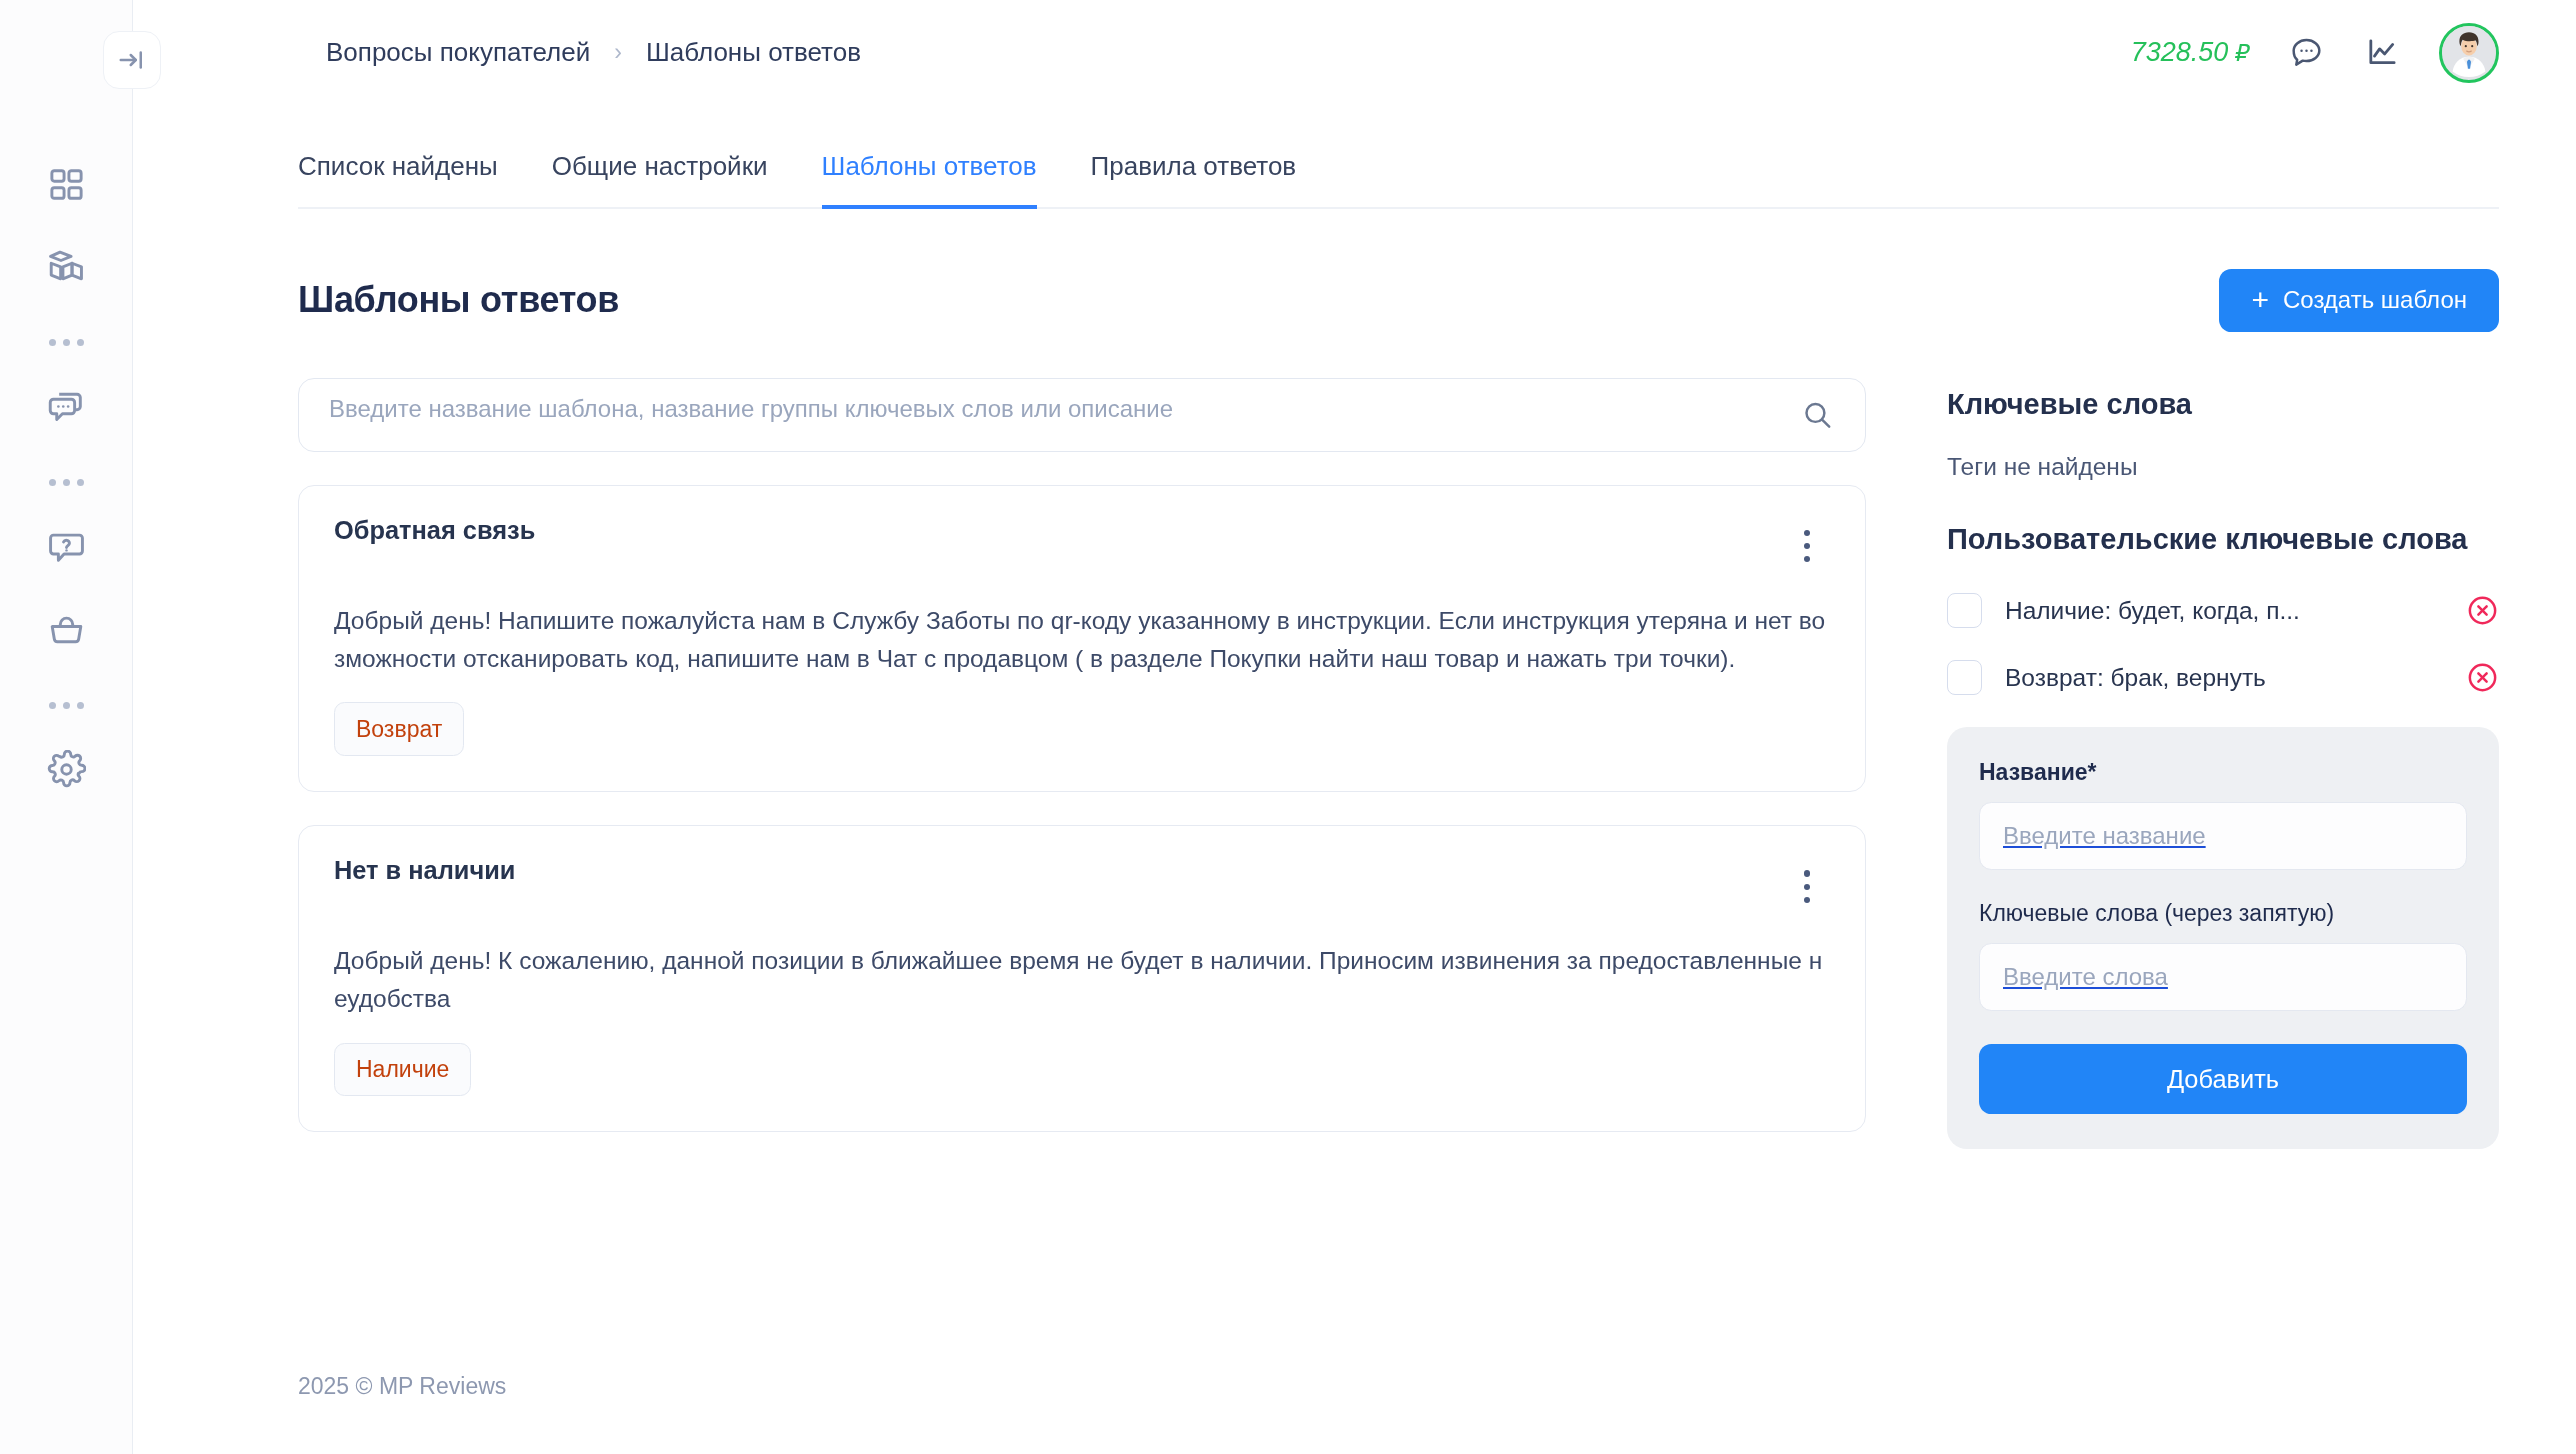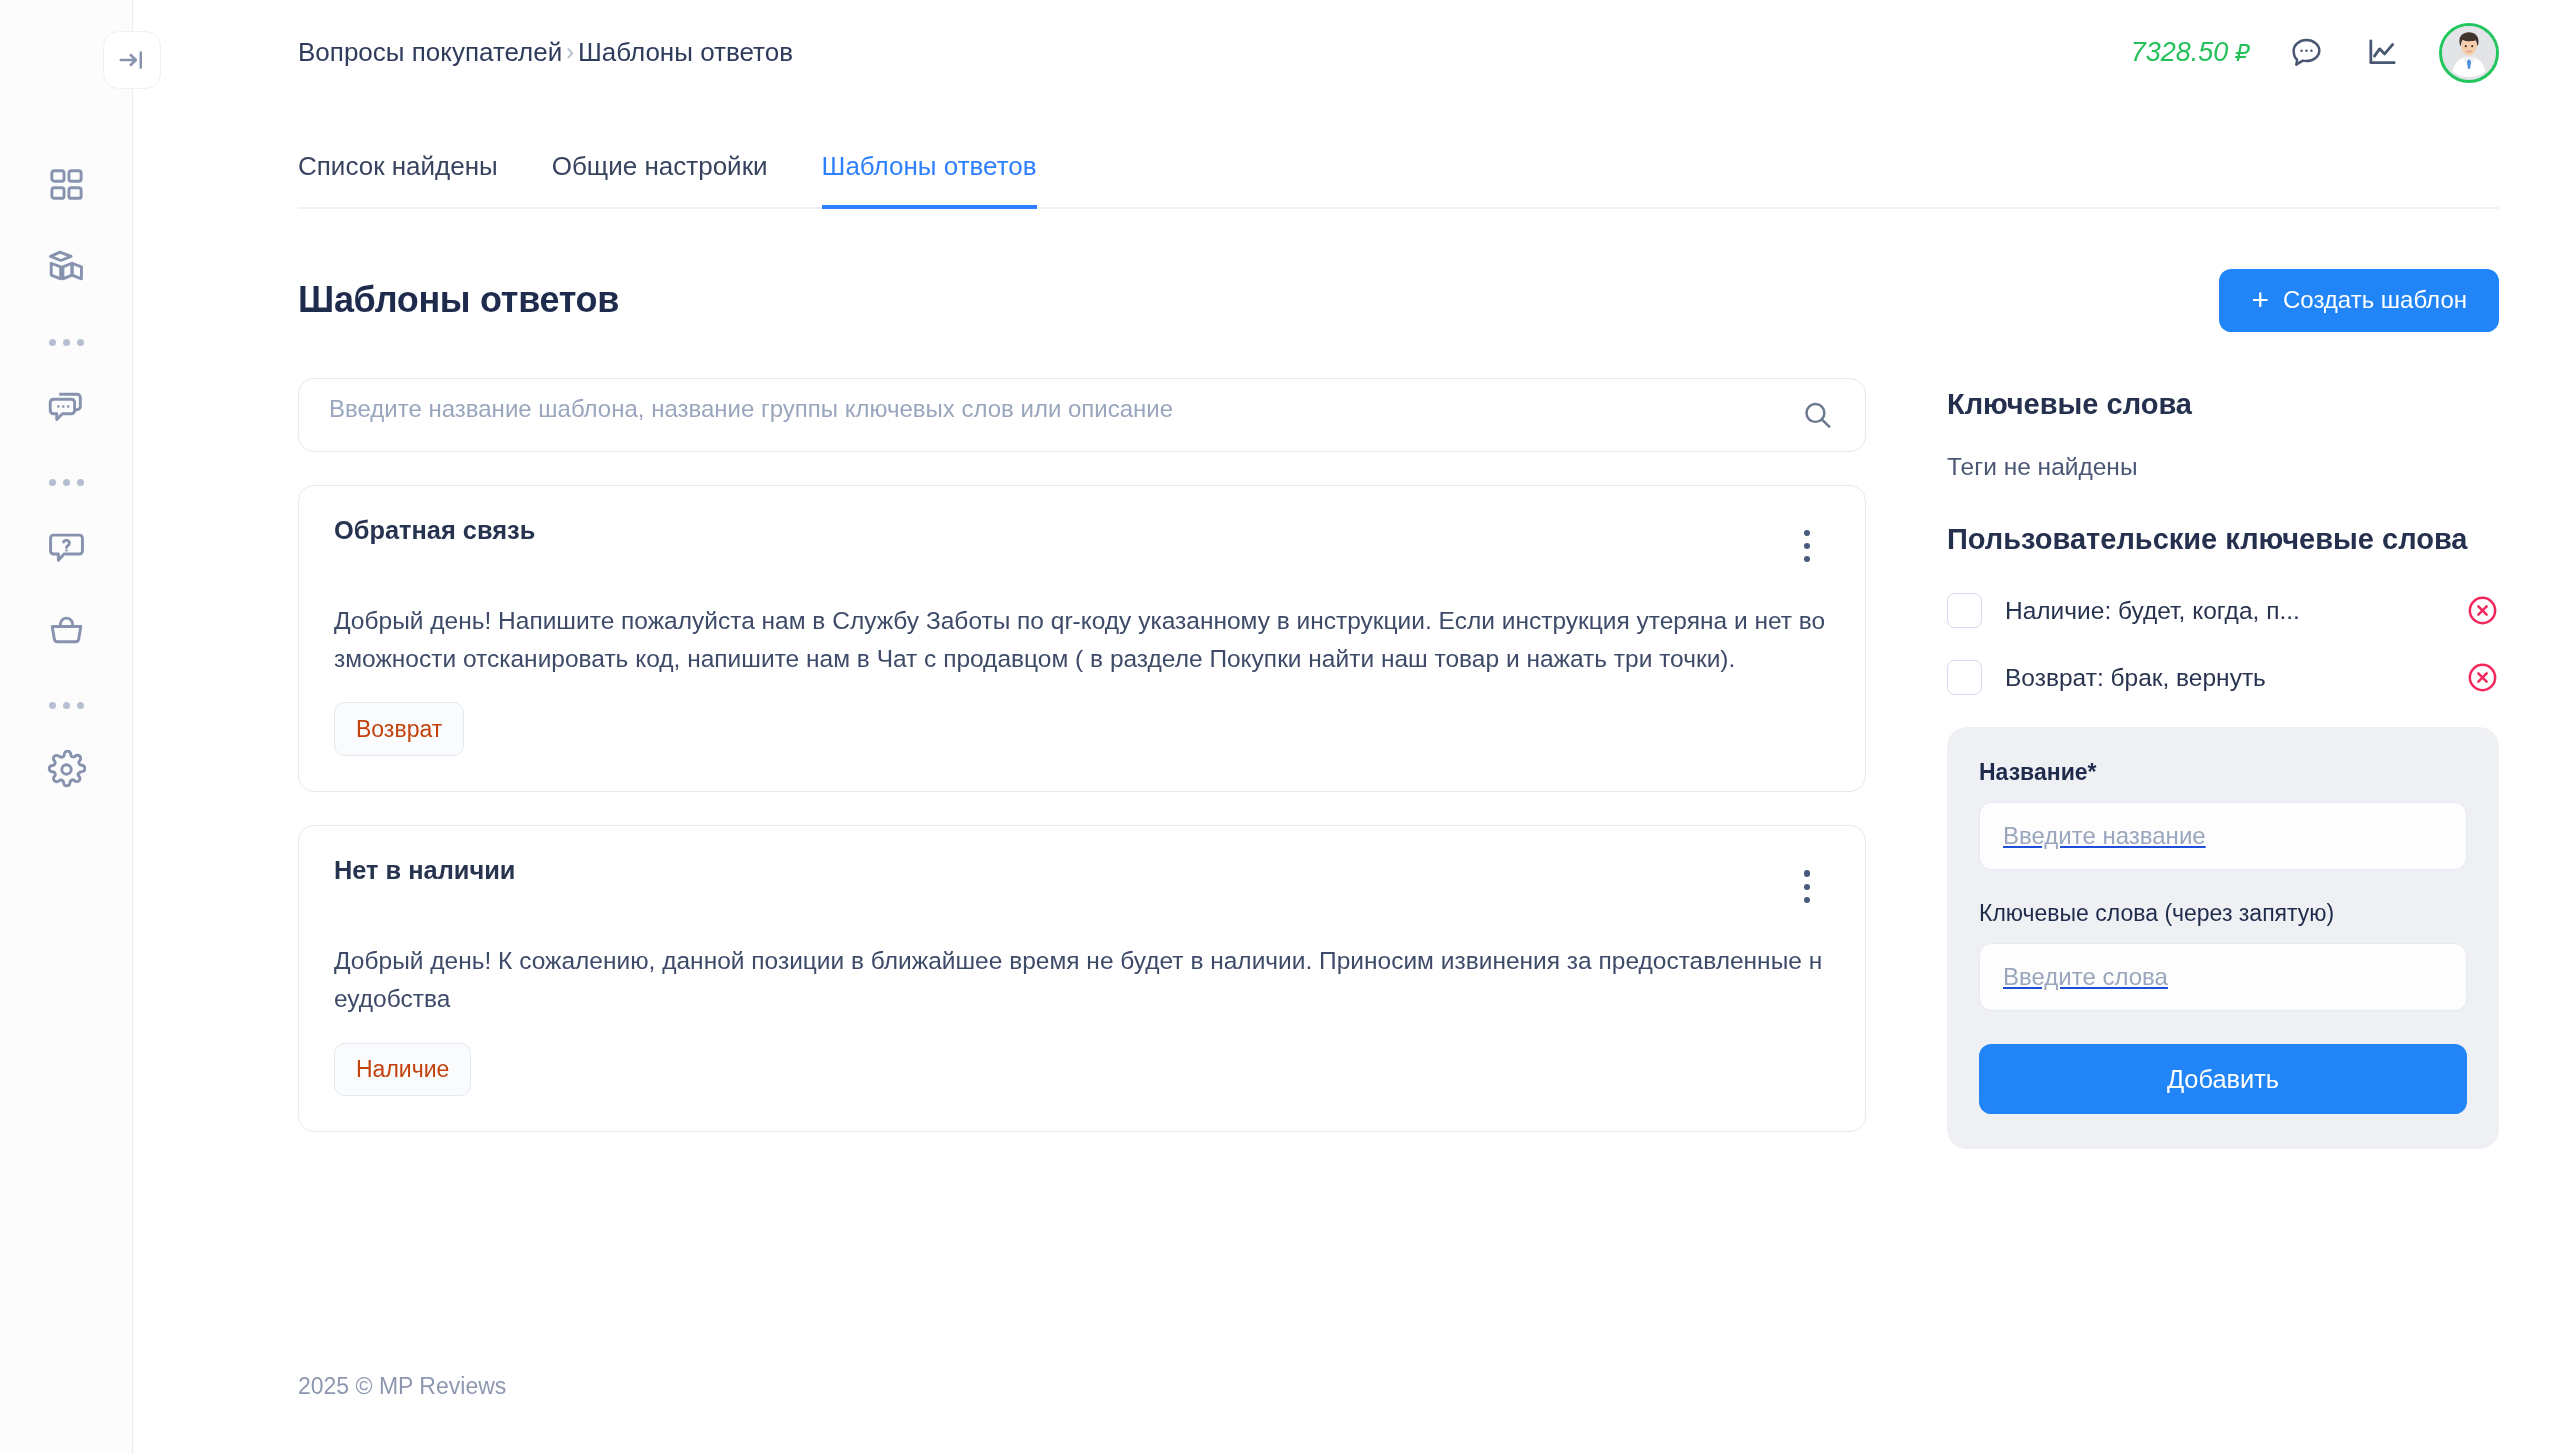--- a/index.html
+++ b/index.html
@@ -43,21 +43,21 @@
   }
   .side-dots i { width: 7px; height: 7px; border-radius: 50%; background: #b6bfd1; display: block; }
 
   
   .main { flex: 1; position: relative; height: 1454px; }
 
   .topbar {
     height: 105px; display: flex; align-items: center;
     padding: 0 77px 0 165px; justify-content: space-between;
   }
-  .breadcrumb { display: flex; align-items: center; gap: 4px; font-size: 26px; color: #2f3c5c; }
+  .breadcrumb { display: flex; align-items: center; gap: 24px; font-size: 26px; color: #2f3c5c; margin-left: 28px; }
   .crumb-sep { color: #aeb8cc; font-size: 23px; }
   .crumb { white-space: nowrap; }
   .topbar-right { display: flex; align-items: center; gap: 37px; }
   .balance { font-size: 27px; color: #25c05a; display: flex; align-items: baseline; gap: 7px; white-space: nowrap; font-style: italic; }
   .balance .rub { font-size: 23px; }
   .top-icon { width: 39px; height: 39px; display: flex; align-items: center; justify-content: center; cursor: pointer; }
   .top-icon svg { width: 35px; height: 35px; }
   .avatar {
     width: 60px; height: 60px; border-radius: 50%;
     border: 3.5px solid #22c55e; overflow: hidden; background: #e2e4e8;
@@ -307,20 +307,21 @@
             <path d="M29.2 33.2c1.7 1.4 3.9 1.4 5.6 0" stroke="#cf9d7e" stroke-width="1.4" fill="none" stroke-linecap="round"></path>
           </svg>
         </div>
       </div>
     </header>
 
     <div class="tabs">
       <div class="tab">Список найдены</div>
       <div class="tab">Общие настройки</div>
       <div class="tab active">Шаблоны ответов</div>
+      <div class="tab">Правила ответов</div>
     </div>
 
     <div class="page-head">
       <h1 class="page-title">Шаблоны ответов</h1>
       <button class="btn-create">
         <span class="plus">+</span>
         <span>Создать шаблон</span>
       </button>
     </div>
 

